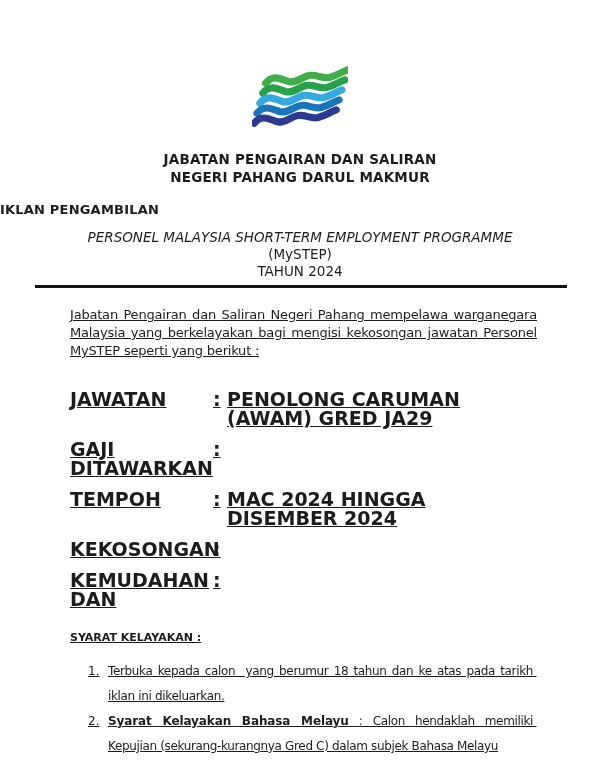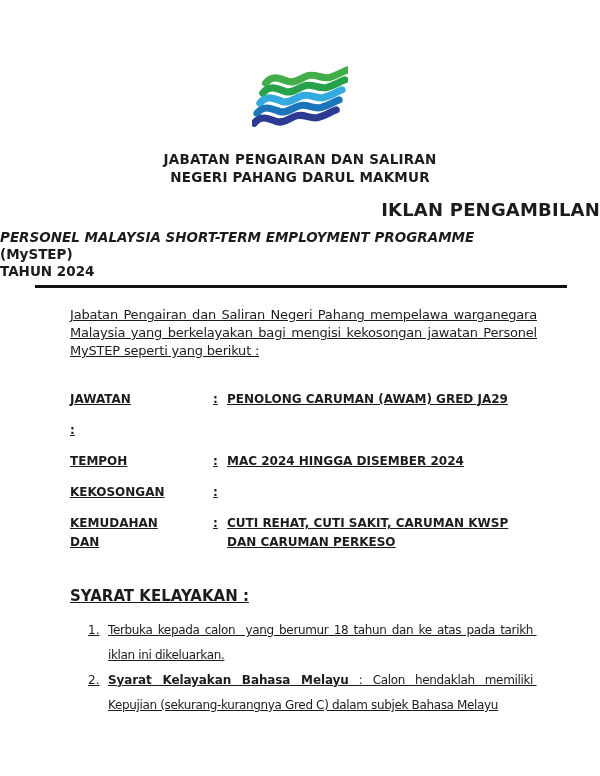--- a/index.html
+++ b/index.html
@@ -21,30 +21,30 @@
   .org-block {
     margin-top: 21px;
     text-align: center;
     font-weight: bold;
     font-size: 13.5px;
     line-height: 18px;
     letter-spacing: 0.2px;
   }
   .iklan {
     margin-top: 15px;
-    text-align: right;
+    text-align: left;
     font-weight: bold;
-    font-size: 18px;
+    font-size: 13px;
     line-height: 18px;
     letter-spacing: 0.2px;
   }
   .prog-block {
     margin-top: 10px;
-    text-align: left;
-    font-weight: bold;
+    text-align: center;
+    font-weight: normal;
     font-size: 13.5px;
     line-height: 17px;
   }
   .prog-block .it { font-style: italic; }
   .divider {
     border: none;
     height: 3px;
     background: #111111;
     margin: 5px 33px 0 35px;
   }
@@ -53,33 +53,33 @@
     margin-top: 18px;
     width: 467px;
     font-size: 13px;
     line-height: 18px;
     letter-spacing: -0.2px;
     text-align: justify;
   }
   .details {
     margin-top: 30px;
     font-weight: bold;
-    font-size: 12px;
+    font-size: 19px;
   }
   .drow {
     display: grid;
     grid-template-columns: 143px 14px 1fr;
     line-height: 19px;
     margin-bottom: 12px;
   }
   .drow:last-child { margin-bottom: 18px; }
   .syarat {
-    margin-top: 35px;
+    margin-top: 19px;
     font-weight: bold;
-    font-size: 15px;
+    font-size: 11px;
     line-height: 19px;
   }
   .reqs {
     margin-top: 12px;
     list-style: none;
     padding-left: 18px;
   }
   .req-item {
     display: flex;
     line-height: 25px;
@@ -138,20 +138,23 @@
         <div>
             <div>JAWATAN</div>
           </div>
         <div>:</div>
         <div>
             <div>PENOLONG CARUMAN (AWAM) GRED JA29</div>
           </div>
       </div>
 
       <div class="drow">
+        <div>
+            <div>GAJI DITAWARKAN</div>
+          </div>
         <div>:</div>
       </div>
 
       <div class="drow">
         <div>
             <div>TEMPOH</div>
           </div>
         <div>:</div>
         <div>
             <div>MAC 2024 HINGGA DISEMBER 2024</div>
@@ -164,24 +167,20 @@
           </div>
         <div>:</div>
       </div>
 
       <div class="drow">
         <div>
           <div>KEMUDAHAN</div>
           <div>DAN</div>
         </div>
         <div>:</div>
-        <div>
-          <div>CUTI REHAT, CUTI SAKIT, CARUMAN KWSP</div>
-          <div>DAN CARUMAN PERKESO</div>
-        </div>
       </div>
 
     </div>
 
     <p class="syarat">SYARAT KELAYAKAN :</p>
 
     <ol class="reqs">
       <li class="req-item">
         <span class="req-num">1.</span>
         <span class="req-text"><b></b><span>Terbuka kepada calon  yang berumur 18 tahun dan ke atas pada tarikh iklan ini dikeluarkan.</span></span>

